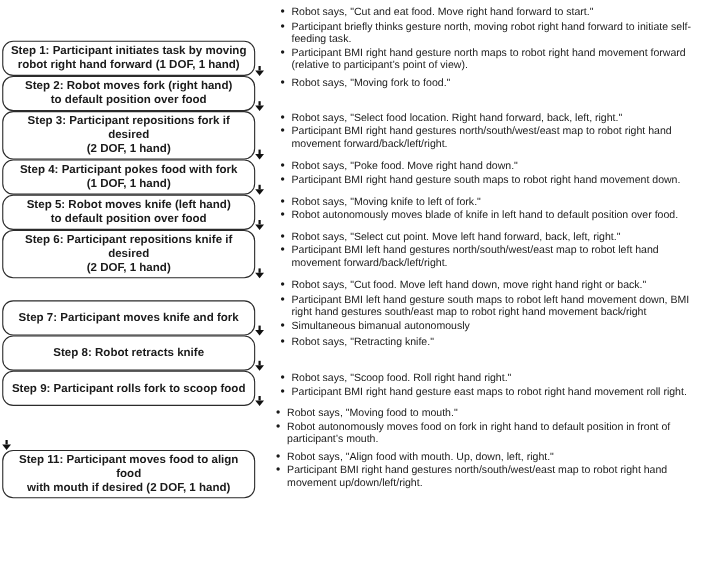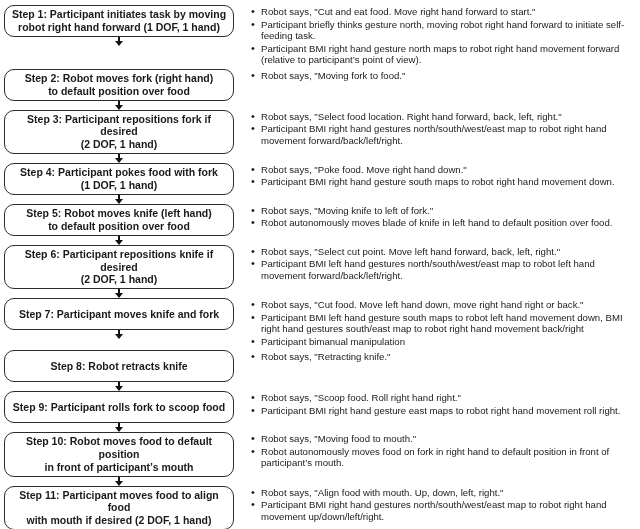--- a/index.html
+++ b/index.html
@@ -16,22 +16,22 @@
     display: flex;
     flex-direction: column;
   }
   .row {
     display: flex;
     align-items: stretch;
   }
   .left {
     flex: 0 0 234px;
     display: flex;
-    flex-direction: column;
-    align-items: center;
+    flex-direction: row;
+    align-items: flex-end;
   }
   .box {
     box-sizing: border-box;
     width: 230px;
     min-height: 32px;
     border: 1.6px solid #2b2b2b;
     border-radius: 10px;
     background: #ffffff;
     display: flex;
     flex-direction: column;
@@ -190,21 +190,21 @@
         <span>Step 7: Participant moves knife and fork</span>
       </div>
       <div class="arrow">
           <span class="shaft"></span>
           <span class="head"></span>
         </div>
     </div>
     <ul class="bullets">
       <li>Robot says, "Cut food. Move left hand down, move right hand right or back."</li>
       <li>Participant BMI left hand gesture south maps to robot left hand movement down, BMI right hand gestures south/east map to robot right hand movement back/right</li>
-      <li>Participant bimanual manipulation</li>
+      <li>Simultaneous bimanual autonomously</li>
     </ul>
   </div>
 
   <div class="row">
     <div class="left">
       <div class="box">
         <span>Step 8: Robot retracts knife</span>
       </div>
       <div class="arrow">
           <span class="shaft"></span>
@@ -227,24 +227,20 @@
         </div>
     </div>
     <ul class="bullets">
       <li>Robot says, "Scoop food. Roll right hand right."</li>
       <li>Participant BMI right hand gesture east maps to robot right hand movement roll right.</li>
     </ul>
   </div>
 
   <div class="row">
     <div class="left">
-      <div class="box">
-        <span>Step 10: Robot moves food to default position</span>
-        <span>in front of participant’s mouth</span>
-      </div>
       <div class="arrow">
           <span class="shaft"></span>
           <span class="head"></span>
         </div>
     </div>
     <ul class="bullets">
       <li>Robot says, "Moving food to mouth."</li>
       <li>Robot autonomously moves food on fork in right hand to default position in front of participant’s mouth.</li>
     </ul>
   </div>

